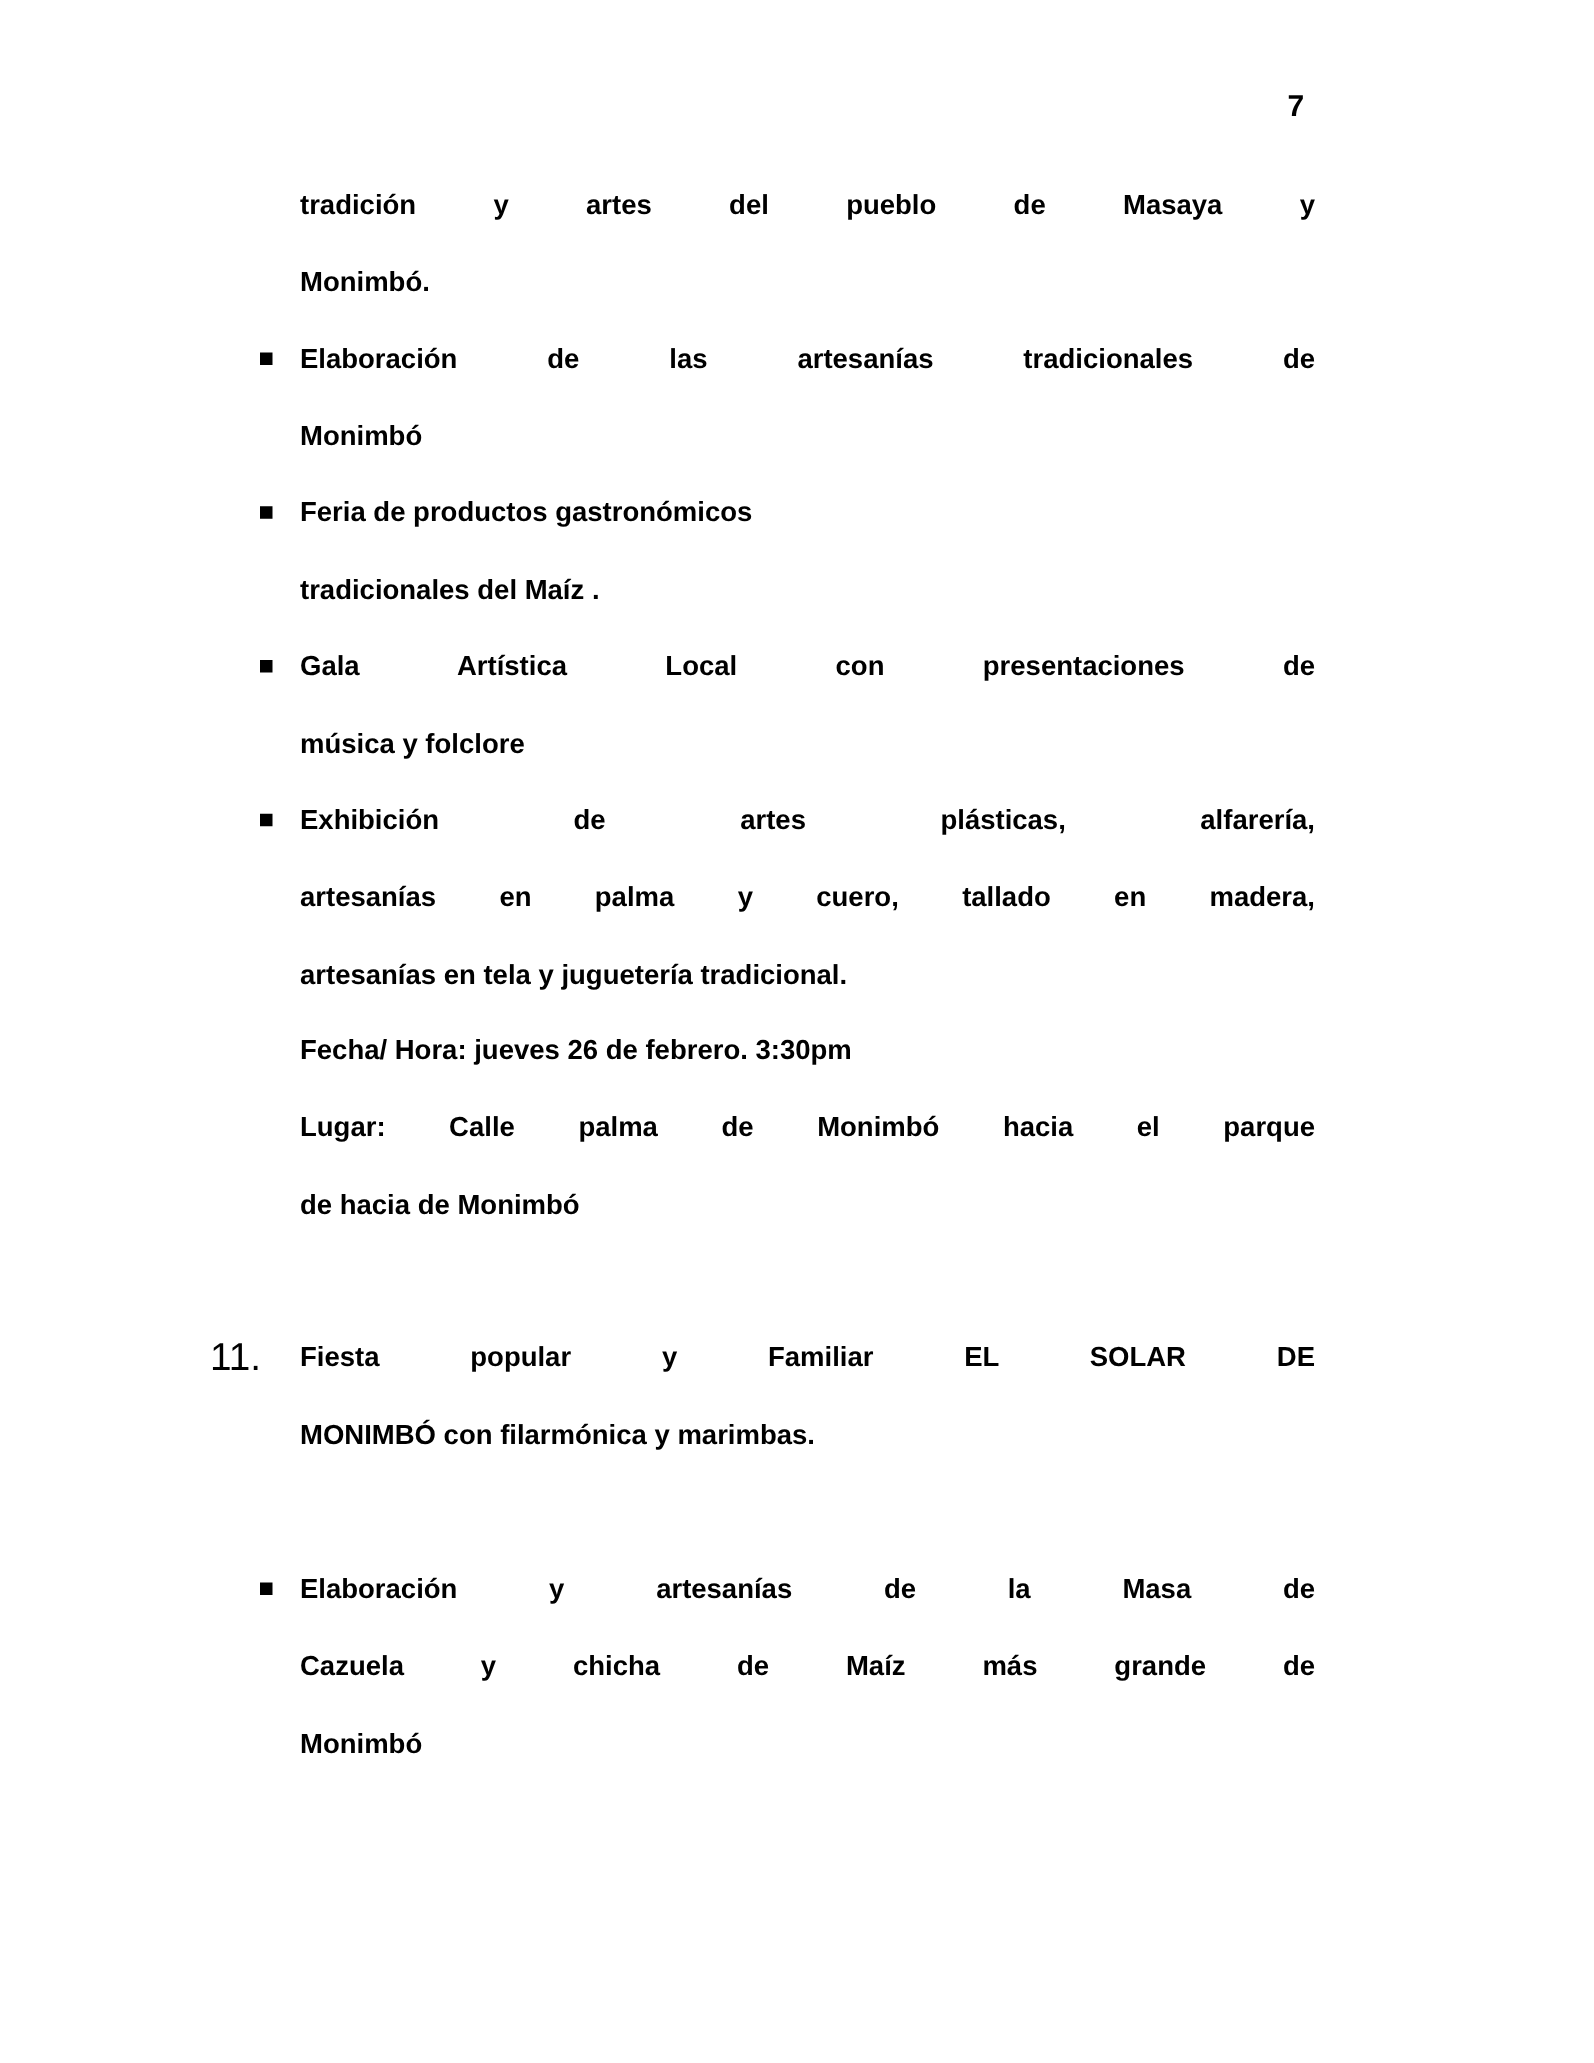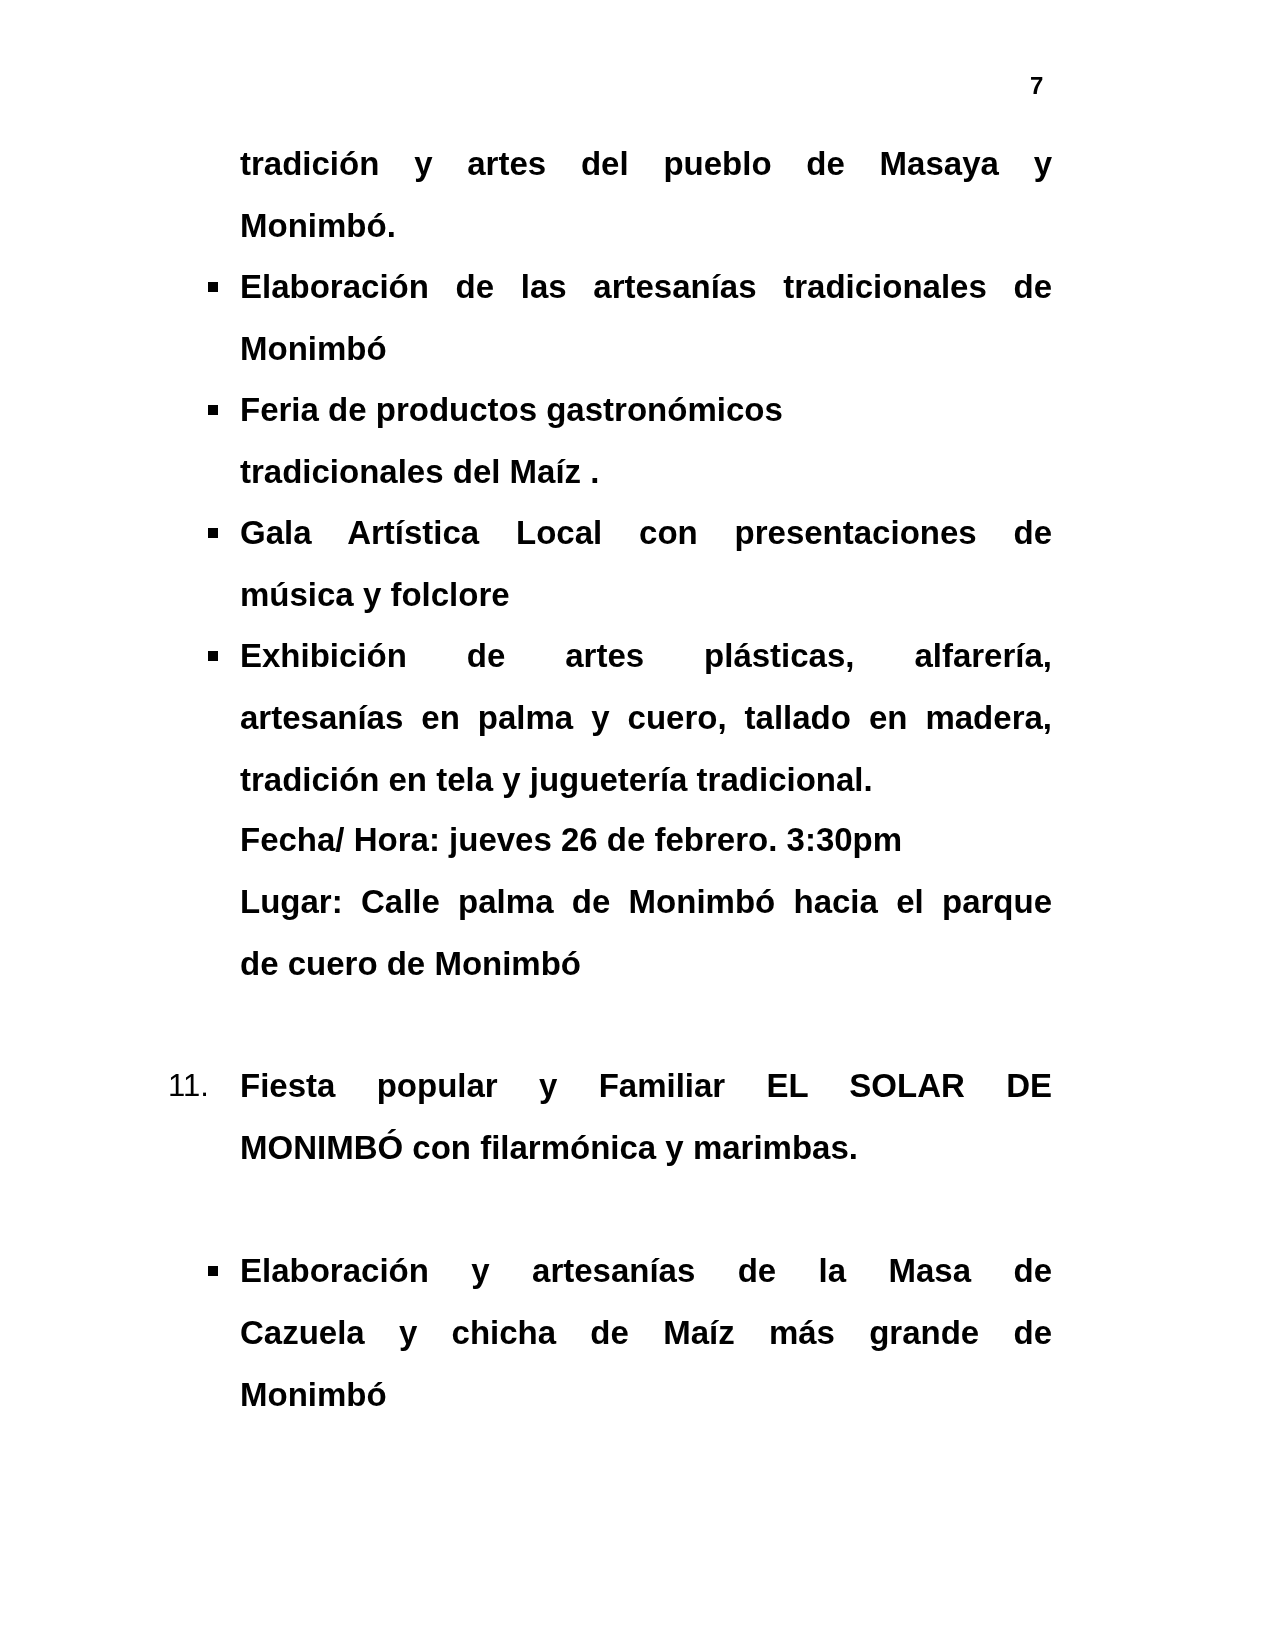--- a/index.html
+++ b/index.html
@@ -1,19 +1,19 @@
 <!DOCTYPE html>
 <html><head>
 <meta charset="utf-8">
 <style>
   html, body { margin: 0; padding: 0; background: #ffffff; }
   body { width: 1275px; height: 1650px; position: relative; overflow: hidden;
          font-family: "Liberation Sans", sans-serif; color: #000; }
   .pnum { position: absolute; top: 72px; left: 1030px; font-size: 24px; font-weight: bold; }
-  .line { position: absolute; left: 240px; width: 812px; font-size: 33px; font-weight: bold;
+  .line { position: absolute; left: 240px; width: 812px; font-size: 22px; font-weight: bold;
           line-height: 36px; white-space: nowrap; }
   .just { text-align: justify; text-align-last: justify; }
   .bullet { position: absolute; left: 208px; width: 10px; height: 10px; background: #000; }
   .num { position: absolute; left: 168px; font-size: 31px; font-weight: normal; line-height: 36px; }
 </style>
 </head>
 <body>
 
 <div>
   <div class="pnum">7</div>
@@ -29,25 +29,25 @@
   <div class="line" style="top:392px">Feria de productos gastronómicos</div>
   <div class="line" style="top:454px">tradicionales del Maíz .</div>
 
   <div class="bullet" style="top:528px"></div>
   <div class="line just" style="top:515px">Gala Artística Local con presentaciones de</div>
   <div class="line" style="top:577px">música y folclore</div>
 
   <div class="bullet" style="top:651px"></div>
   <div class="line just" style="top:638px">Exhibición de artes plásticas, alfarería,</div>
   <div class="line just" style="top:700px">artesanías en palma y cuero, tallado en madera,</div>
-  <div class="line" style="top:762px">tradición en tela y juguetería tradicional.</div>
+  <div class="line" style="top:762px">artesanías en tela y juguetería tradicional.</div>
 
   <div class="line" style="top:822px">Fecha/ Hora: jueves 26 de febrero. 3:30pm</div>
   <div class="line just" style="top:884px">Lugar: Calle palma de Monimbó hacia el parque</div>
-  <div class="line" style="top:946px">de cuero de Monimbó</div>
+  <div class="line" style="top:946px">de hacia de Monimbó</div>
 
   <div class="num" style="top:1068px">11.</div>
   <div class="line just" style="top:1068px">Fiesta popular y Familiar EL SOLAR DE</div>
   <div class="line" style="top:1130px">MONIMBÓ con filarmónica y marimbas.</div>
 
   <div class="bullet" style="top:1266px"></div>
   <div class="line just" style="top:1253px">Elaboración y artesanías de la Masa de</div>
   <div class="line just" style="top:1315px">Cazuela y chicha de Maíz más grande de</div>
   <div class="line" style="top:1377px">Monimbó</div>
 </div>

